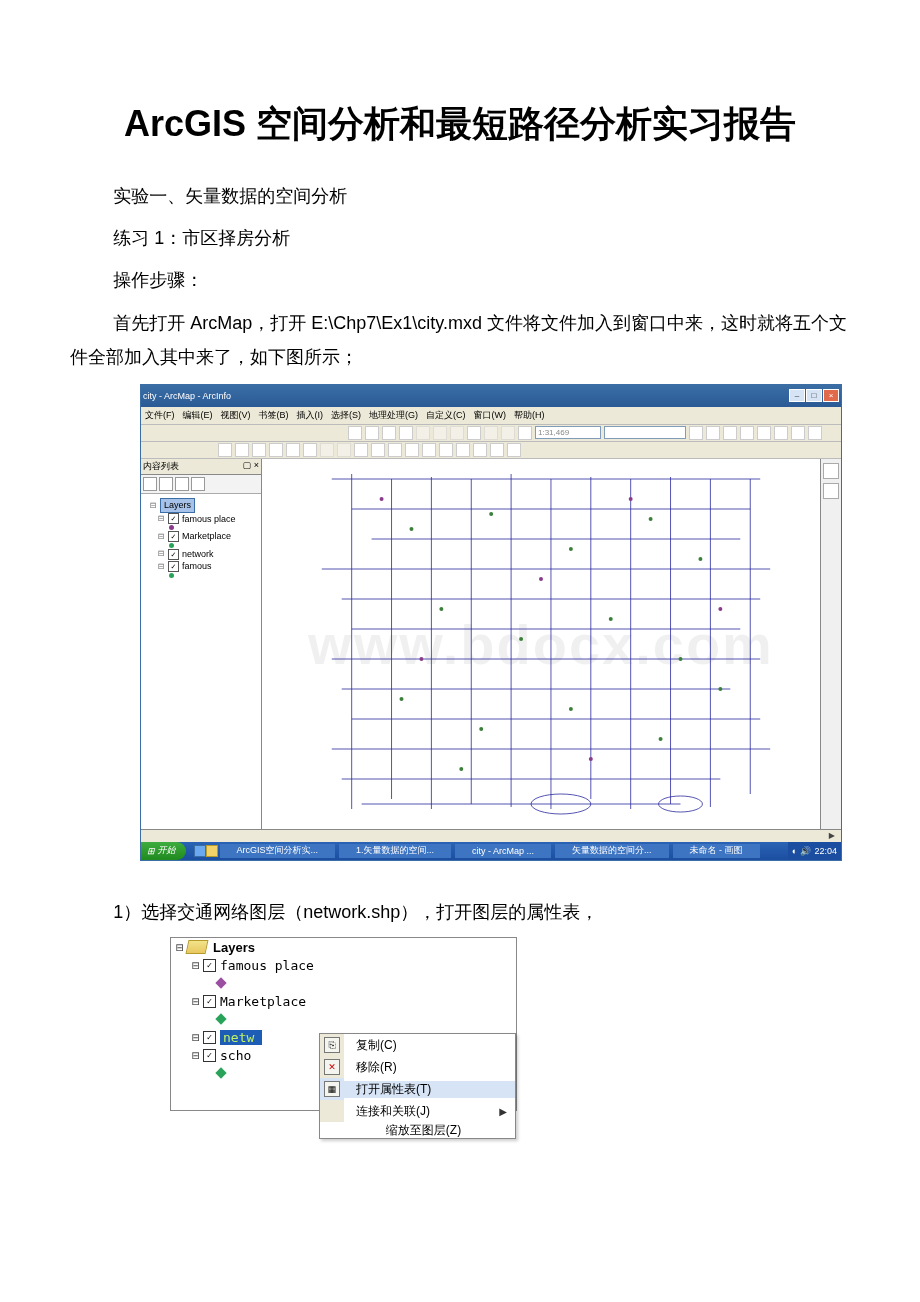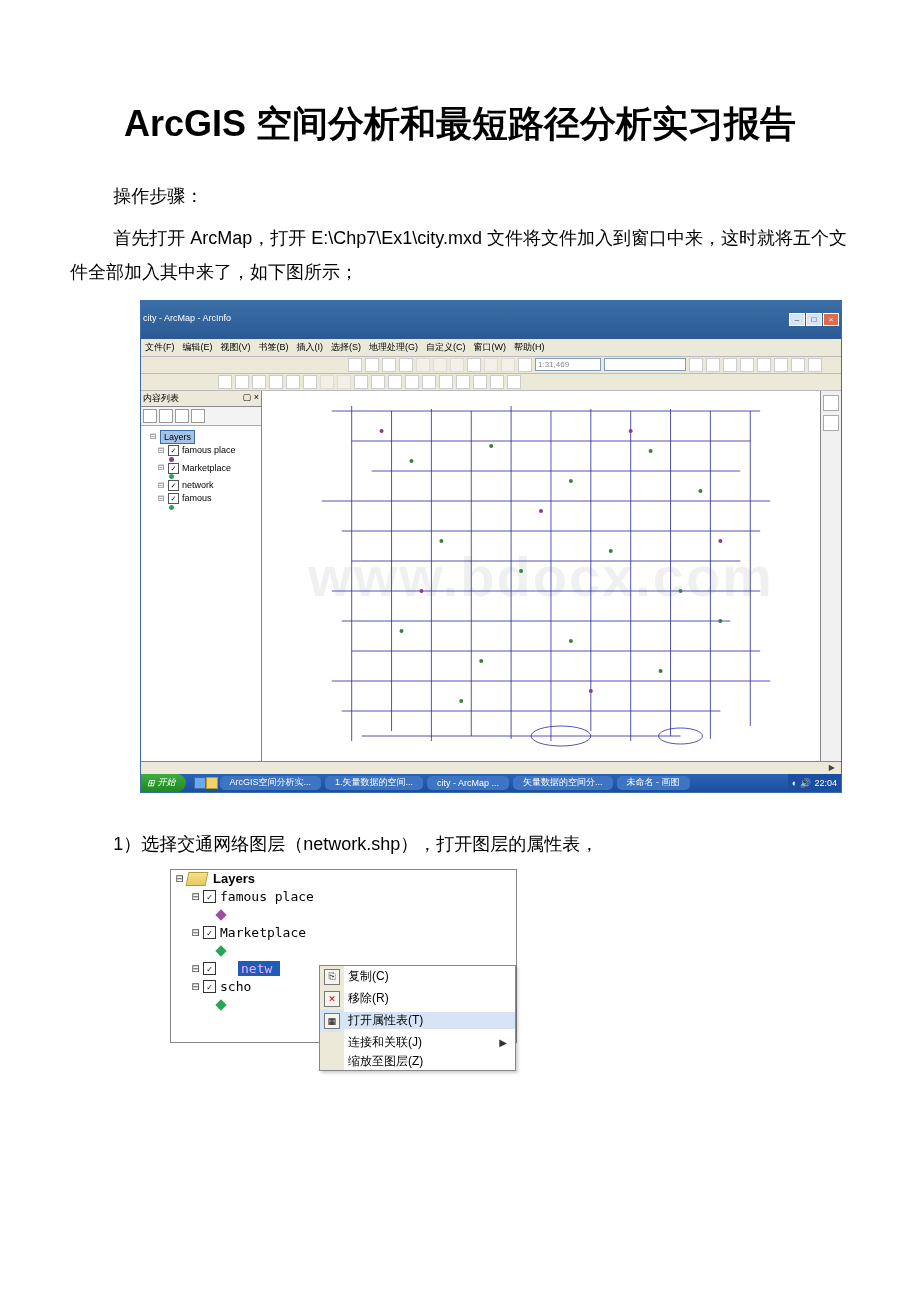--- a/index.html
+++ b/index.html
@@ -34,22 +34,22 @@
     font-family: "Tahoma", sans-serif;
     font-size: 9px;
     background: #ece9d8;
     user-select: none;
   }
   .title-bar {
     background: linear-gradient(#3b6ea5,#2a5a95);
     color: #fff;
     height: 14px;
     display: flex;
-    align-items: flex-start;
-    padding: 12px 2px;
+    align-items: center;
+    padding: 4px 2px;
   }
   .title-text { flex: 1; font-size: 9px; }
   .win-btns { display:flex; gap:1px; }
   .win-btn {
     width: 14px; height: 11px;
     background: #d6e4f5;
     border: 1px solid #fff;
     display:flex; align-items:center; justify-content:center;
     font-size:8px; color:#333;
   }
@@ -162,23 +162,23 @@
     padding:0 10px 0 6px;
     display:flex; align-items:center;
     border-radius:0 9px 9px 0;
     margin-right:4px;
     font-style:italic;
     gap:3px;
   }
   .task-item {
     background:#3e75c2;
     height:14px;
-    padding:0 10px;
+    padding:0 17px;
     display:flex; align-items:center;
-    border-radius:5px;
+    border-radius:0;
     margin:0 2px;
     max-width:90px;
     overflow:hidden;
     white-space:nowrap;
   }
   .tray {
     margin-left:auto;
     background:#1b4ea0;
     height:18px;
     padding:0 4px;
@@ -214,41 +214,41 @@
     border:1px solid #b69a2a;
     transform:skewX(-12deg);
     margin-right:4px;
   }
   .ts-indent1 { padding-left:18px; }
   .ts-indent2 { padding-left:42px; }
   .ts-sym { width:8px;height:8px;transform:rotate(45deg);display:inline-block;margin-left:4px;}
   .ts-sym.purple { background:#9a4fa0; }
   .ts-sym.green { background:#2aa35a; }
   .ts-sel {
-    background:#1e5db5;color:#f0abfc;padding:0 3px;
-    width:36px;display:inline-block;margin-left:18px;
+    background:#1e5db5;color:#bef264;padding:0 3px;
+    width:36px;display:inline-block;
   }
   .ctx-menu {
     position:absolute;
     left:148px; top:95px;
     width:195px;
     background:#fff;
     border:1px solid #888;
     box-shadow:2px 2px 3px rgba(0,0,0,.2);
     font-family:"Microsoft YaHei",sans-serif;
     font-size:12px;
   }
   .ctx-row { display:flex; align-items:center; height:22px; }
   .ctx-icon-col {
     width:24px; height:22px;
     background:#ece9d8;
     display:flex;align-items:center;justify-content:center;
     border-right:0;
   }
-  .ctx-label { padding-left:4px; flex:1; }
+  .ctx-label { padding-left:12px; flex:1; }
   .ctx-arrow { padding-right:8px; font-size:10px; color:#333; }
   .ctx-row.hover .ctx-label,
   .ctx-row.hover .ctx-icon-col { background:#d6e4f5; }
   .mini-icon {
     width:14px;height:14px;border:1px solid #777;background:#f5f5f0;
     display:flex;align-items:center;justify-content:center;font-size:9px;
   }
   .watermark {
     position:absolute;
     left:50%; top:50%;
@@ -259,20 +259,22 @@
     letter-spacing:2px;
     pointer-events:none;
     white-space:nowrap;
   }
 </style>
 </head>
 <body>
 
 <div class="page">
   <h1>ArcGIS 空间分析和最短路径分析实习报告</h1>
+  <p>实验一、矢量数据的空间分析</p>
+  <p>练习 1：市区择房分析</p>
   <p>操作步骤：</p>
   <p>首先打开 ArcMap，打开 E:\Chp7\Ex1\city.mxd 文件将文件加入到窗口中来，这时就将五个文件全部加入其中来了，如下图所示；</p>
 
   <div class="arcmap-window">
     <div class="title-bar">
       <span class="title-text">city - ArcMap - ArcInfo</span>
       <div class="win-btns">
         <div class="win-btn">–</div>
         <div class="win-btn">□</div>
         <div class="win-btn close">×</div>
@@ -515,19 +517,19 @@
         <div class="ctx-icon-col">
             <div class="mini-icon">▦</div>
           </div>
         <div class="ctx-label">打开属性表(T)</div>
       </div>
       <div class="ctx-row">
         <div class="ctx-icon-col"></div>
         <div class="ctx-label">连接和关联(J)</div>
         <div class="ctx-arrow">▶</div>
       </div>
-      <div class="ctx-row" style="height:16px;overflow:hidden;">
+      <div class="ctx-row" style="height:16px;overflow:hidden;flex-direction:column;">
         <div class="ctx-icon-col"></div>
         <div class="ctx-label">缩放至图层(Z)</div>
       </div>
     </div>
   </div>
 </div>
 
 </body></html>

